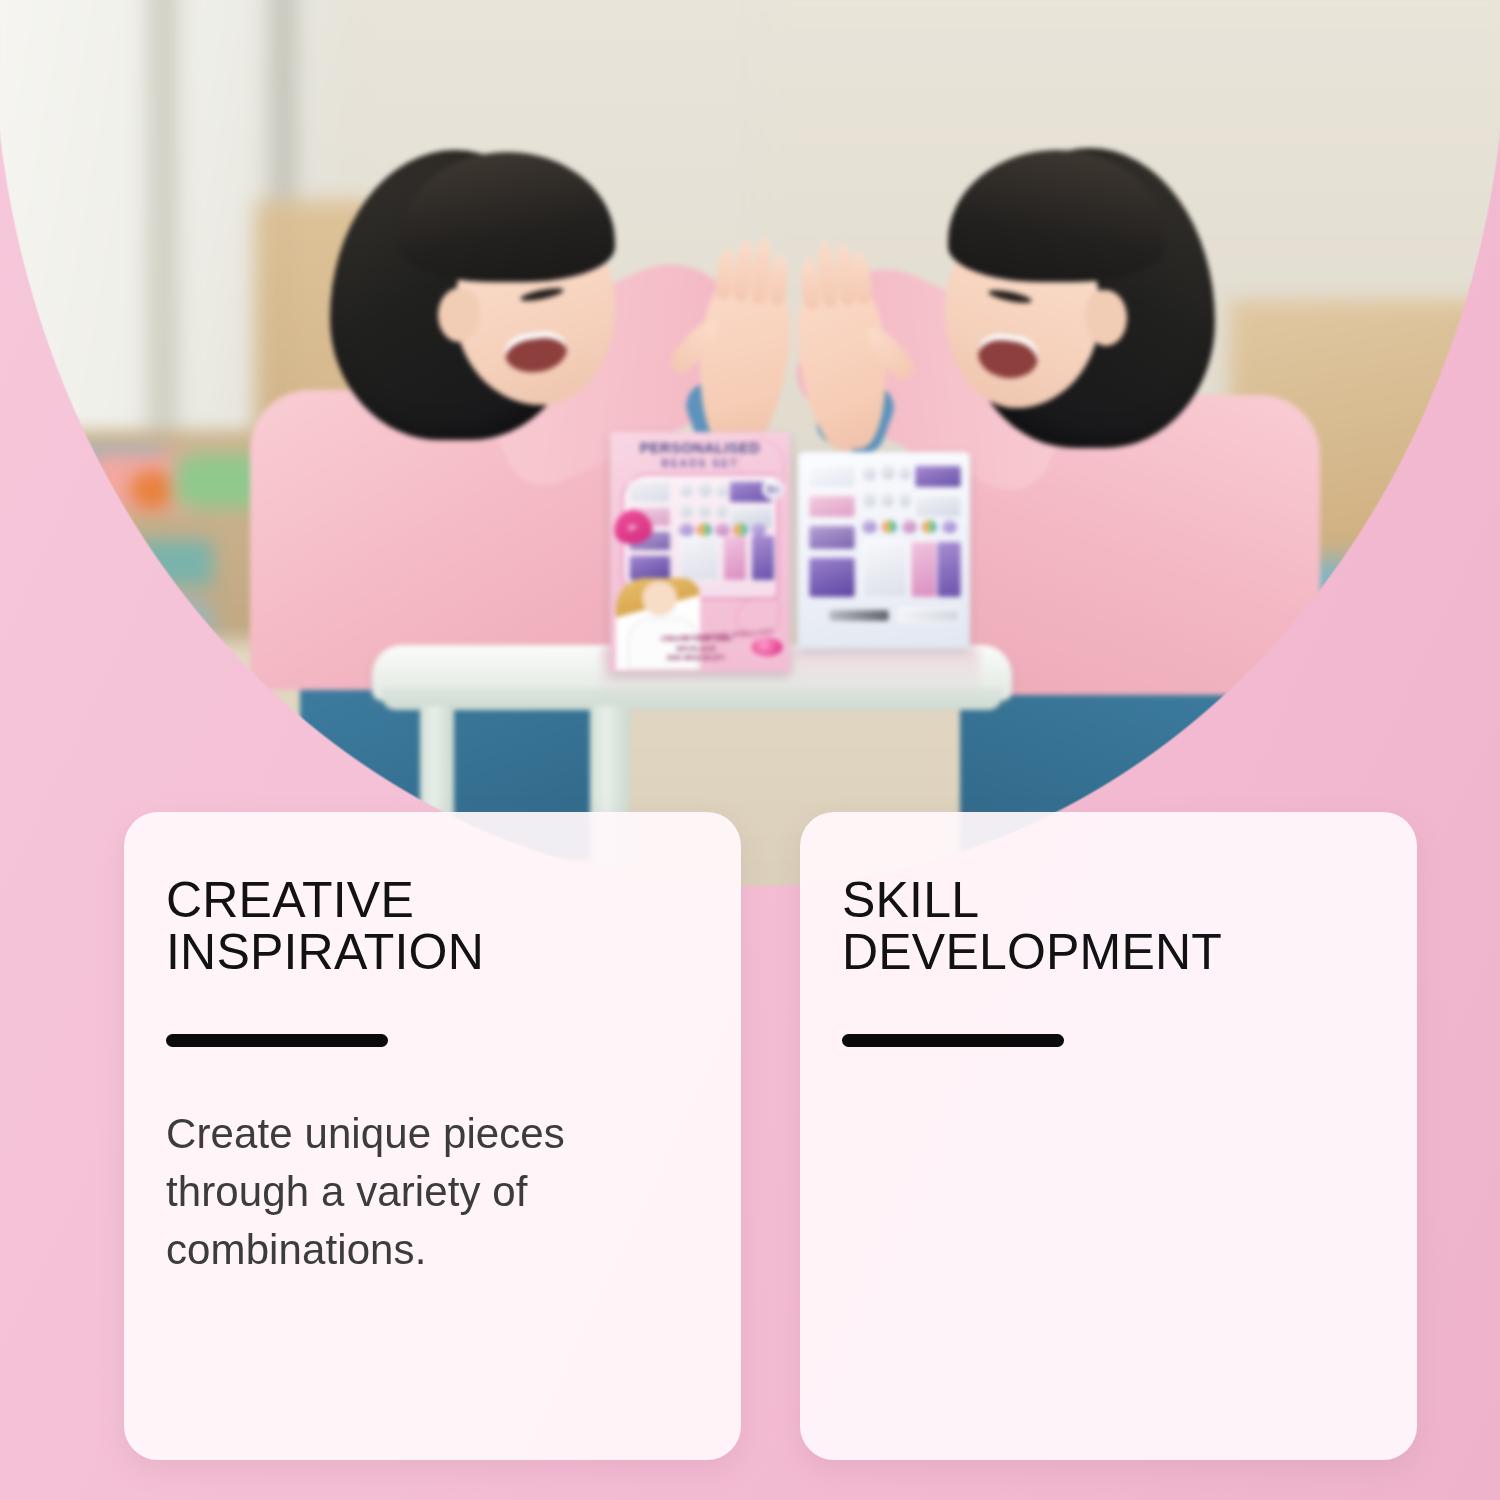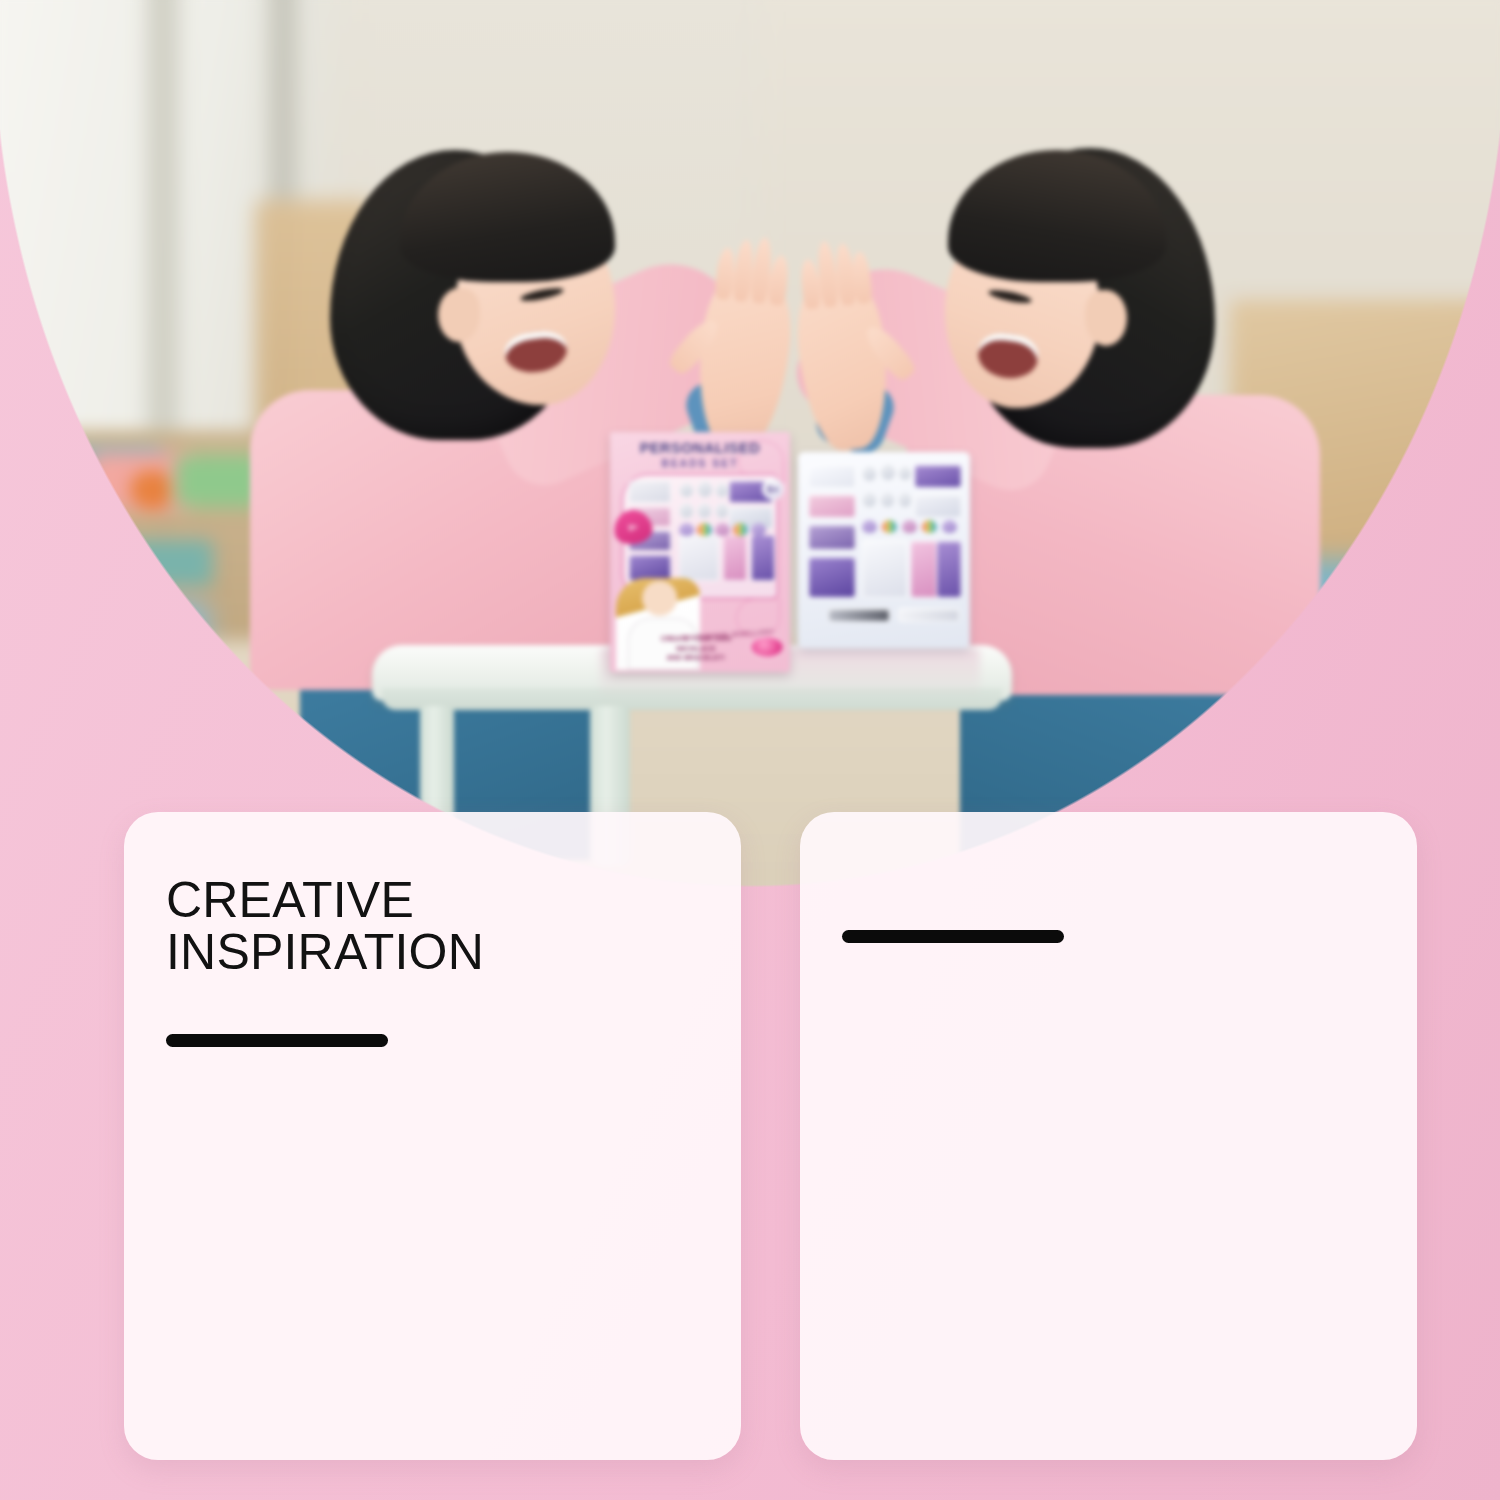--- a/index.html
+++ b/index.html
@@ -711,19 +711,22 @@
       </div>
 
       <div class="photo-blur"></div>
     </div>
   </div>
 
   <div class="feature-card" id="card-left">
     <div class="feature-title">CREATIVE
 INSPIRATION</div>
     <div class="feature-rule"></div>
+    <div class="feature-body">Create unique pieces through a variety of combinations.</div>
   </div>
 
   <div class="feature-card" id="card-right">
+    <div class="feature-title">SKILL
+DEVELOPMENT</div>
     <div class="feature-rule"></div>
   </div>
 
 </div>
 
 </body></html>

